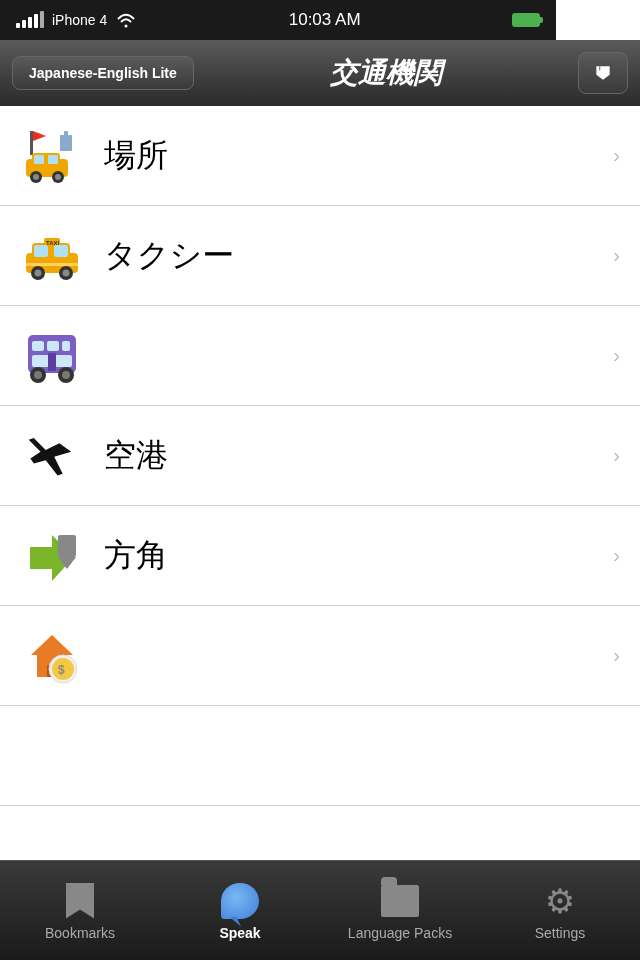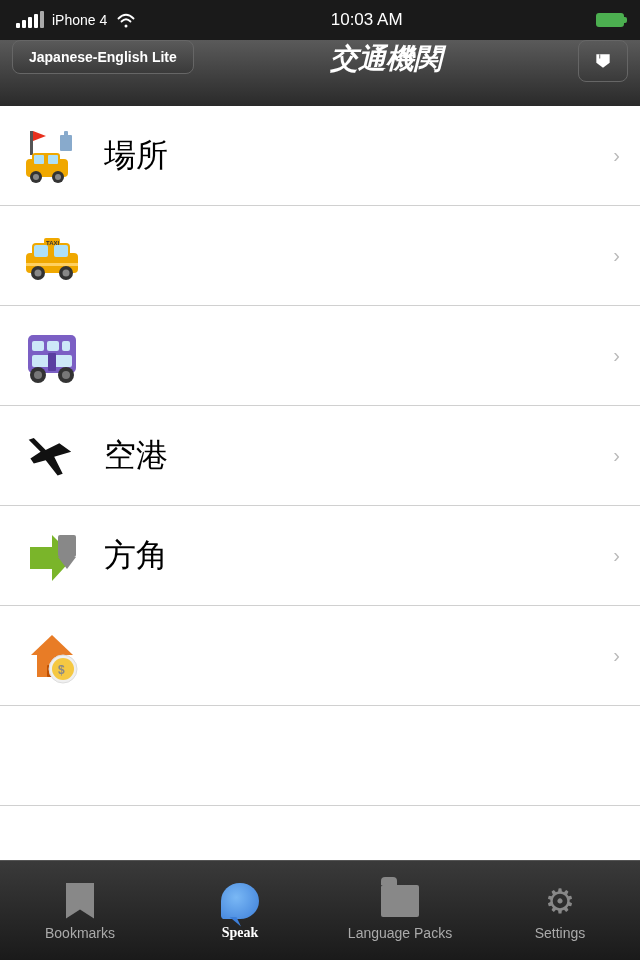--- a/index.html
+++ b/index.html
@@ -7,21 +7,21 @@
     body {
       width: 640px;
       height: 960px;
       font-family: -apple-system, 'Helvetica Neue', Arial, sans-serif;
       background: #fff;
       overflow: hidden;
     }
 
     
     #status-bar {
-      width: 640px;
+      width: 556px;
       height: 40px;
       background: #1a1a1a;
       display: flex;
       align-items: center;
       justify-content: space-between;
       padding: 0 16px;
       color: white;
       font-size: 15px;
       font-weight: 500;
     }
@@ -77,21 +77,21 @@
       background: #4caf50;
       border-radius: 0 2px 2px 0;
     }
 
     
     #nav-bar {
       width: 640px;
       height: 66px;
       background: linear-gradient(180deg, #5a5a5a 0%, #2a2a2a 100%);
       display: flex;
-      align-items: flex-start;
+      align-items: center;
       padding: 0 12px;
       gap: 12px;
     }
 
     .nav-back-btn {
       background: linear-gradient(180deg, #5a5a5a 0%, #3a3a3a 100%);
       border: 1px solid #666;
       border-radius: 8px;
       padding: 8px 16px;
       color: white;
@@ -205,21 +205,20 @@
     }
 
     .tab-label {
       font-size: 14px;
       color: #aaa;
     }
 
     .tab-label-active {
       color: #fff;
       font-weight: 600;
-      font-family: Liberation Serif, serif;
     }
 
     
     .bookmark-icon {
       width: 28px;
       height: 36px;
       background: #888;
       clip-path: polygon(0 0, 100% 0, 100% 100%, 50% 75%, 0 100%);
     }
 
@@ -356,20 +355,21 @@
           <rect x="32" y="16" width="14" height="12" rx="2" fill="#aee0f8"></rect>
 
           <rect x="4" y="34" width="52" height="3" fill="#ffd060"></rect>
 
           <circle cx="16" cy="44" r="7" fill="#333"></circle>
           <circle cx="16" cy="44" r="3.5" fill="#888"></circle>
           <circle cx="44" cy="44" r="7" fill="#333"></circle>
           <circle cx="44" cy="44" r="3.5" fill="#888"></circle>
         </svg>
       </div>
+      <div class="list-label">タクシー</div>
       <div class="list-chevron">›</div>
     </div>
 
     <div class="list-item">
       <div class="list-icon">
         <svg width="60" height="58" viewBox="0 0 60 58">
 
           <rect x="6" y="8" width="48" height="38" rx="5" fill="#7b5fc4"></rect>
 
           <rect x="10" y="14" width="12" height="10" rx="2" fill="#cce8f8"></rect>

